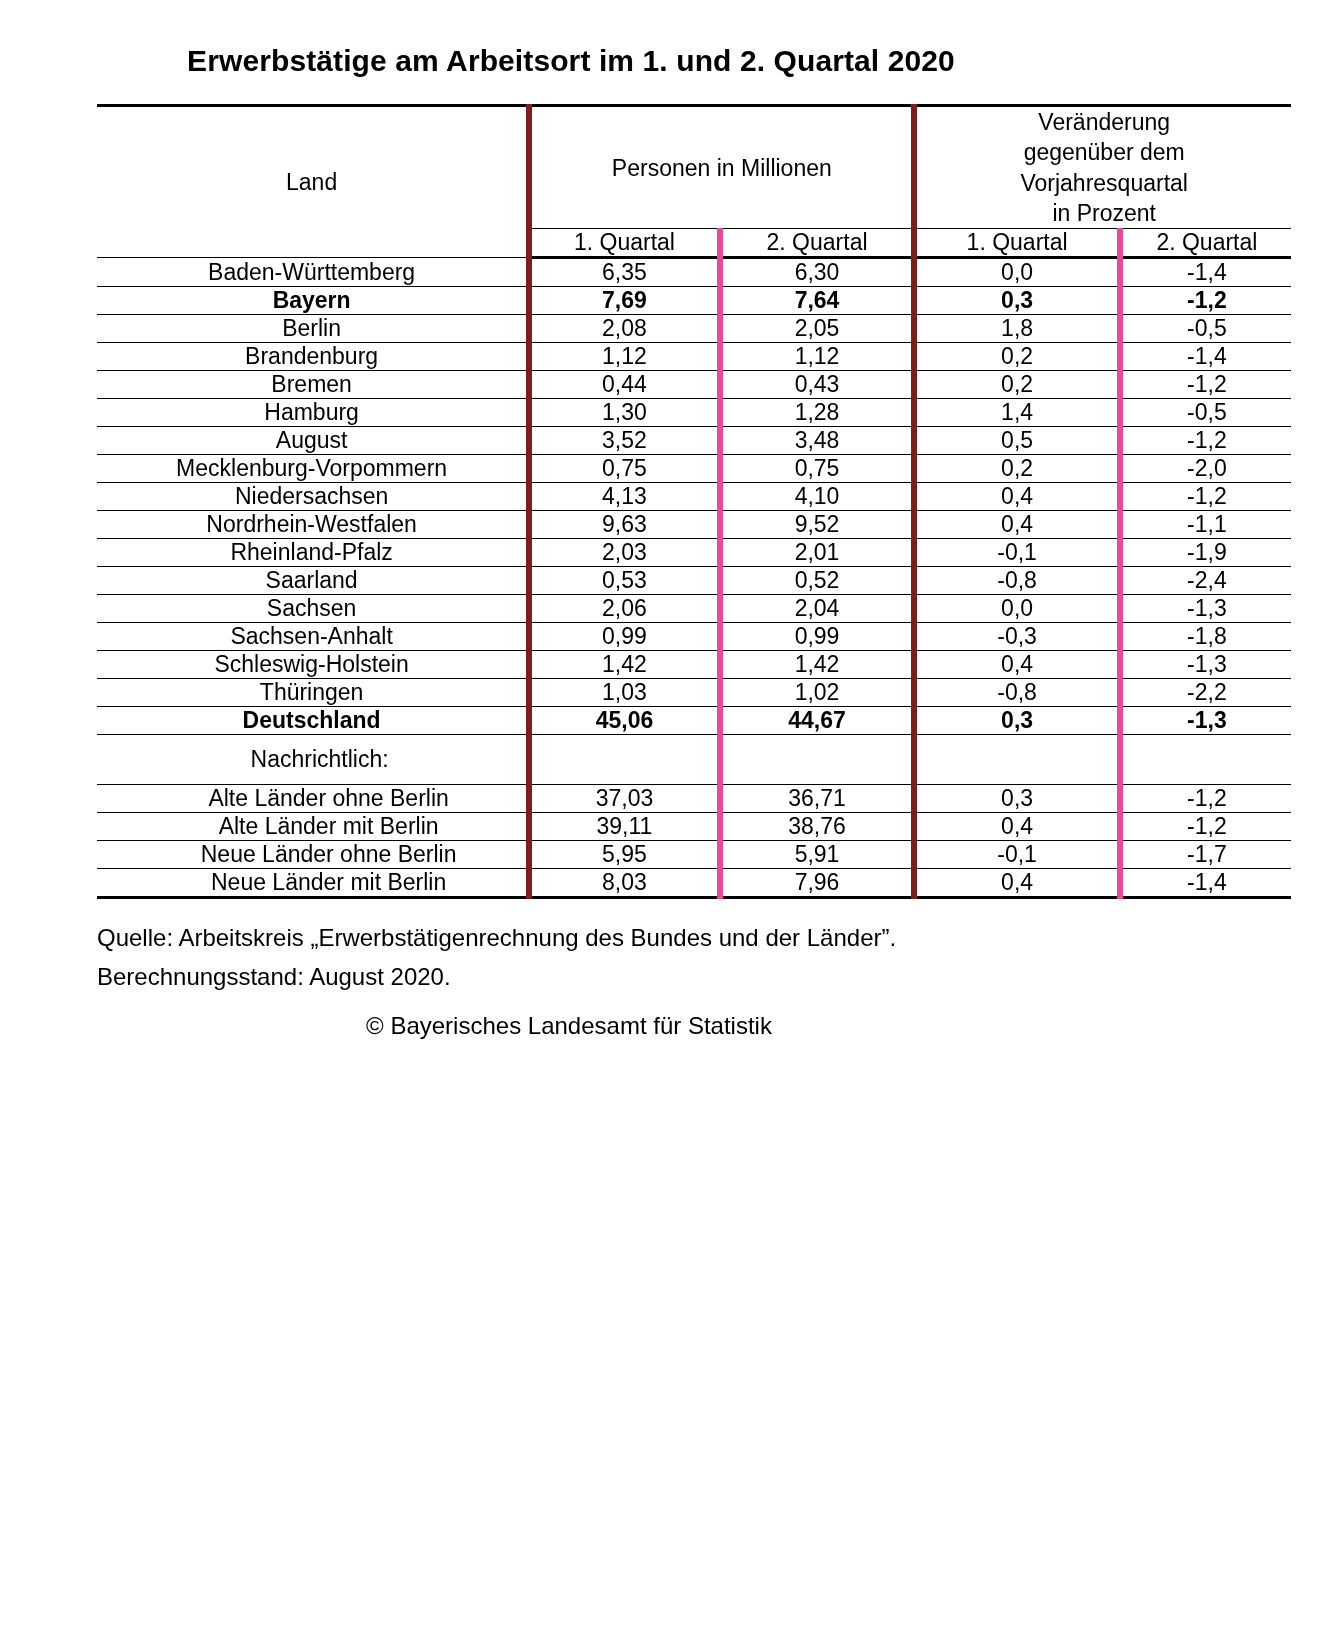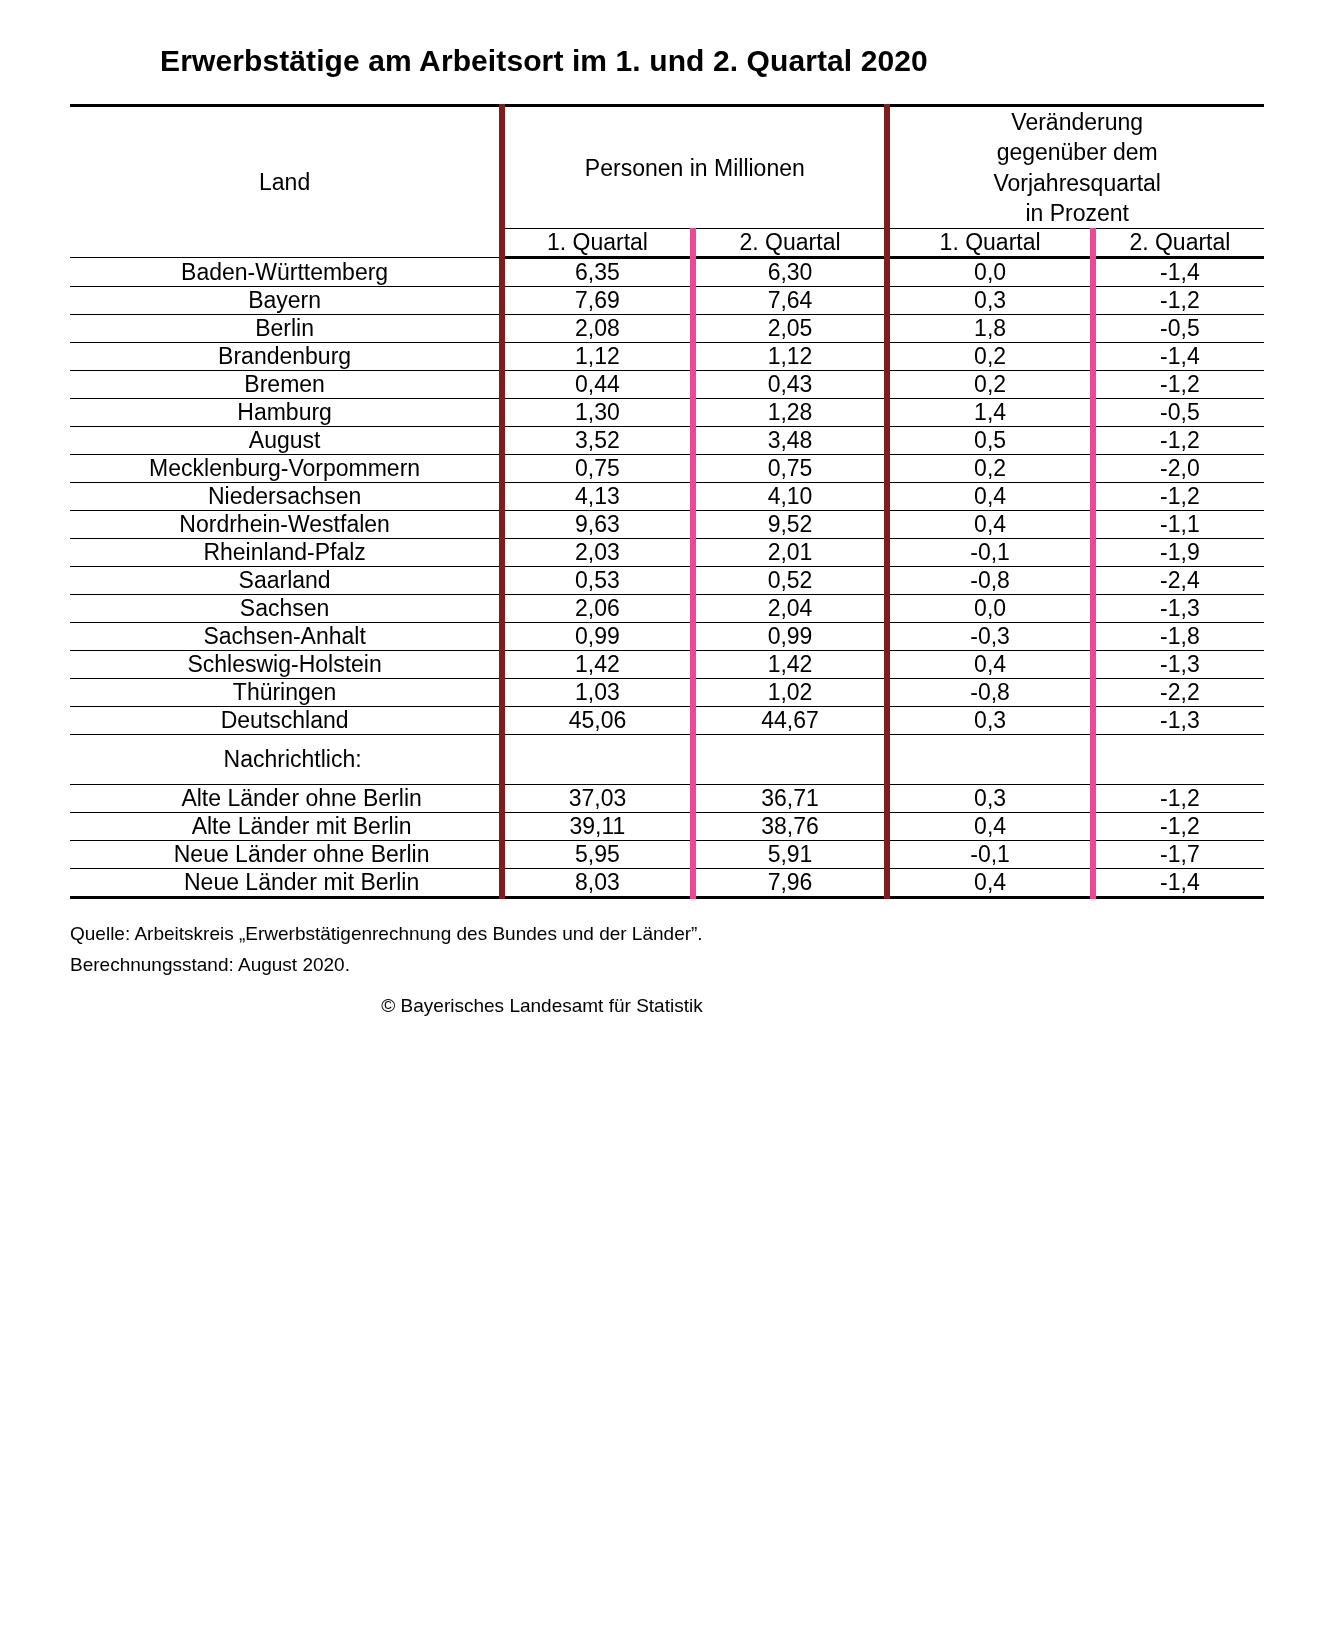--- a/index.html
+++ b/index.html
@@ -13,20 +13,21 @@
     font-family: "Liberation Sans", sans-serif;
     color: #000000;
     -webkit-font-smoothing: antialiased;
   }
   .page {
     position: relative;
     width: 1088px;
     height: 1648px;
     box-sizing: border-box;
     padding: 0 70px;
+    margin-left: 27px;
   }
   .doc-title {
     text-align: center;
     font-size: 30px;
     font-weight: bold;
     letter-spacing: 0.1px;
     padding-top: 44px;
     padding-bottom: 26px;
   }
   table.stat {
@@ -72,26 +73,26 @@
     padding: 11px 0 11px 16px;
     white-space: nowrap;
   }
   td.land.indent {
     padding-left: 34px;
   }
   td.num {
     text-align: center;
     padding: 11px 4px;
   }
-  tr.bold td { font-weight: normal; }
+  tr.bold td { font-weight: bold; }
   tr.empty-note td.land { padding: 11px 0 11px 16px; }
 
   .footer {
     padding-top: 20px;
-    font-size: 19px;
+    font-size: 24px;
     line-height: 1.62;
   }
   .footer .copyright {
     text-align: center;
     padding-top: 10px;
     padding-right: 4px;
   }
 </style>
 </head>
 <body>

